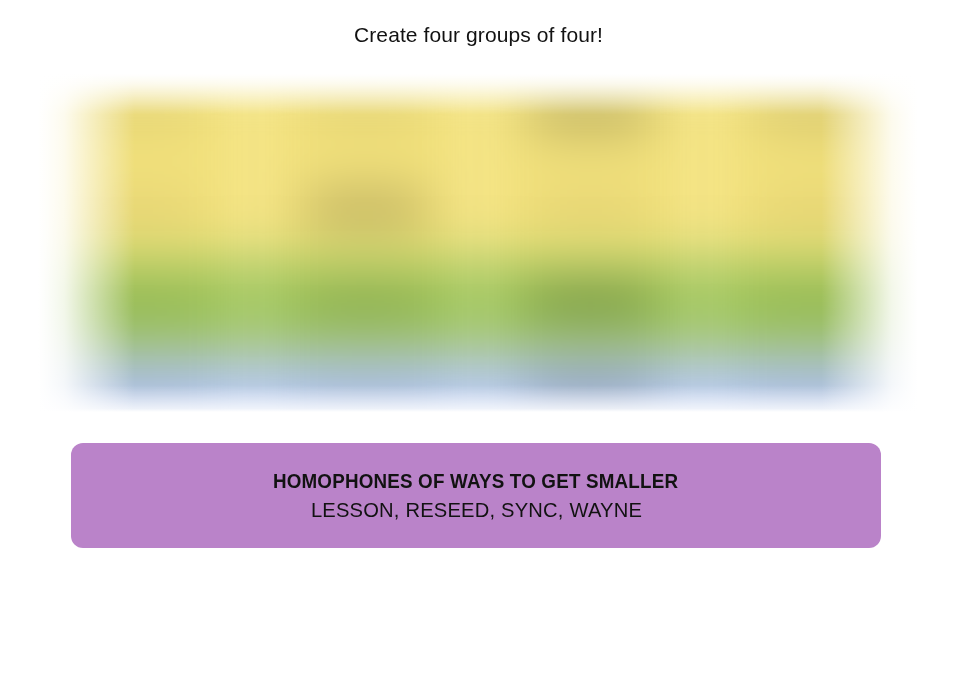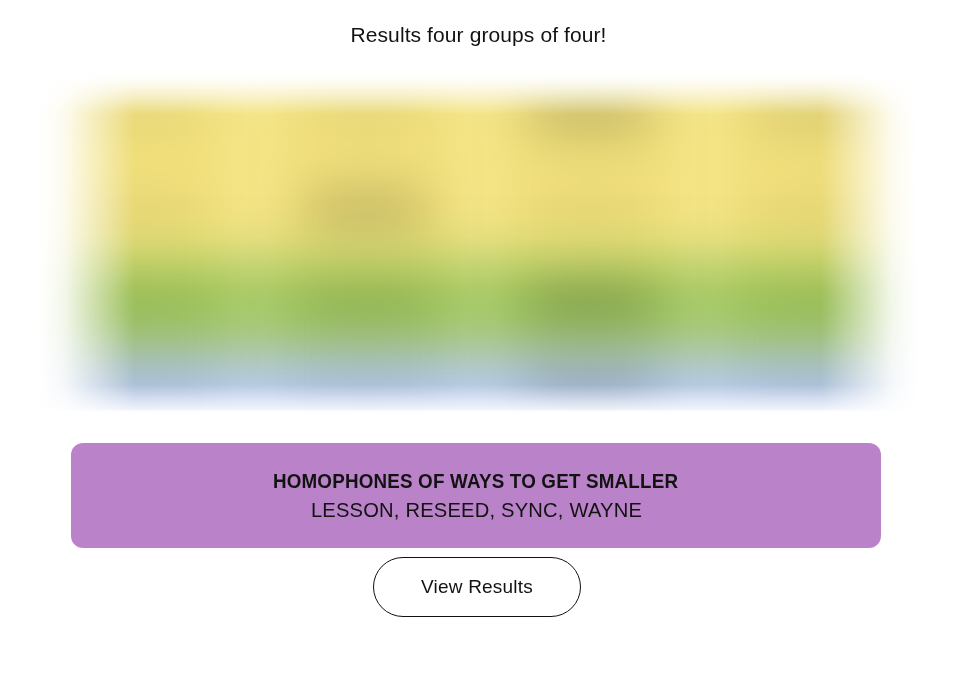--- a/index.html
+++ b/index.html
@@ -154,21 +154,21 @@
     letter-spacing: 0.2px;
     cursor: pointer;
     padding: 0;
   }
 </style>
 </head>
 <body>
 
 <div class="page">
 
-  <div class="prompt">Results four groups of four!</div>
+  <div class="prompt">Create four groups of four!</div>
 
   <div class="board-wrap">
     <div class="board">
 
       <div class="board-row r1">
         <div class="tile band-yellow faint"></div>
         <div class="tile band-yellow faint"></div>
         <div class="tile band-yellow dim"></div>
         <div class="tile band-yellow"></div>
       </div>
@@ -196,15 +196,14 @@
 
     </div>
     <div class="board-fade"></div>
   </div>
 
   <div class="category-card">
     <div class="category-title">HOMOPHONES OF WAYS TO GET SMALLER</div>
     <div class="category-words">LESSON, RESEED, SYNC, WAYNE</div>
   </div>
 
-  <button class="results-button">View Results</button>
 
 </div>
 
 </body></html>

